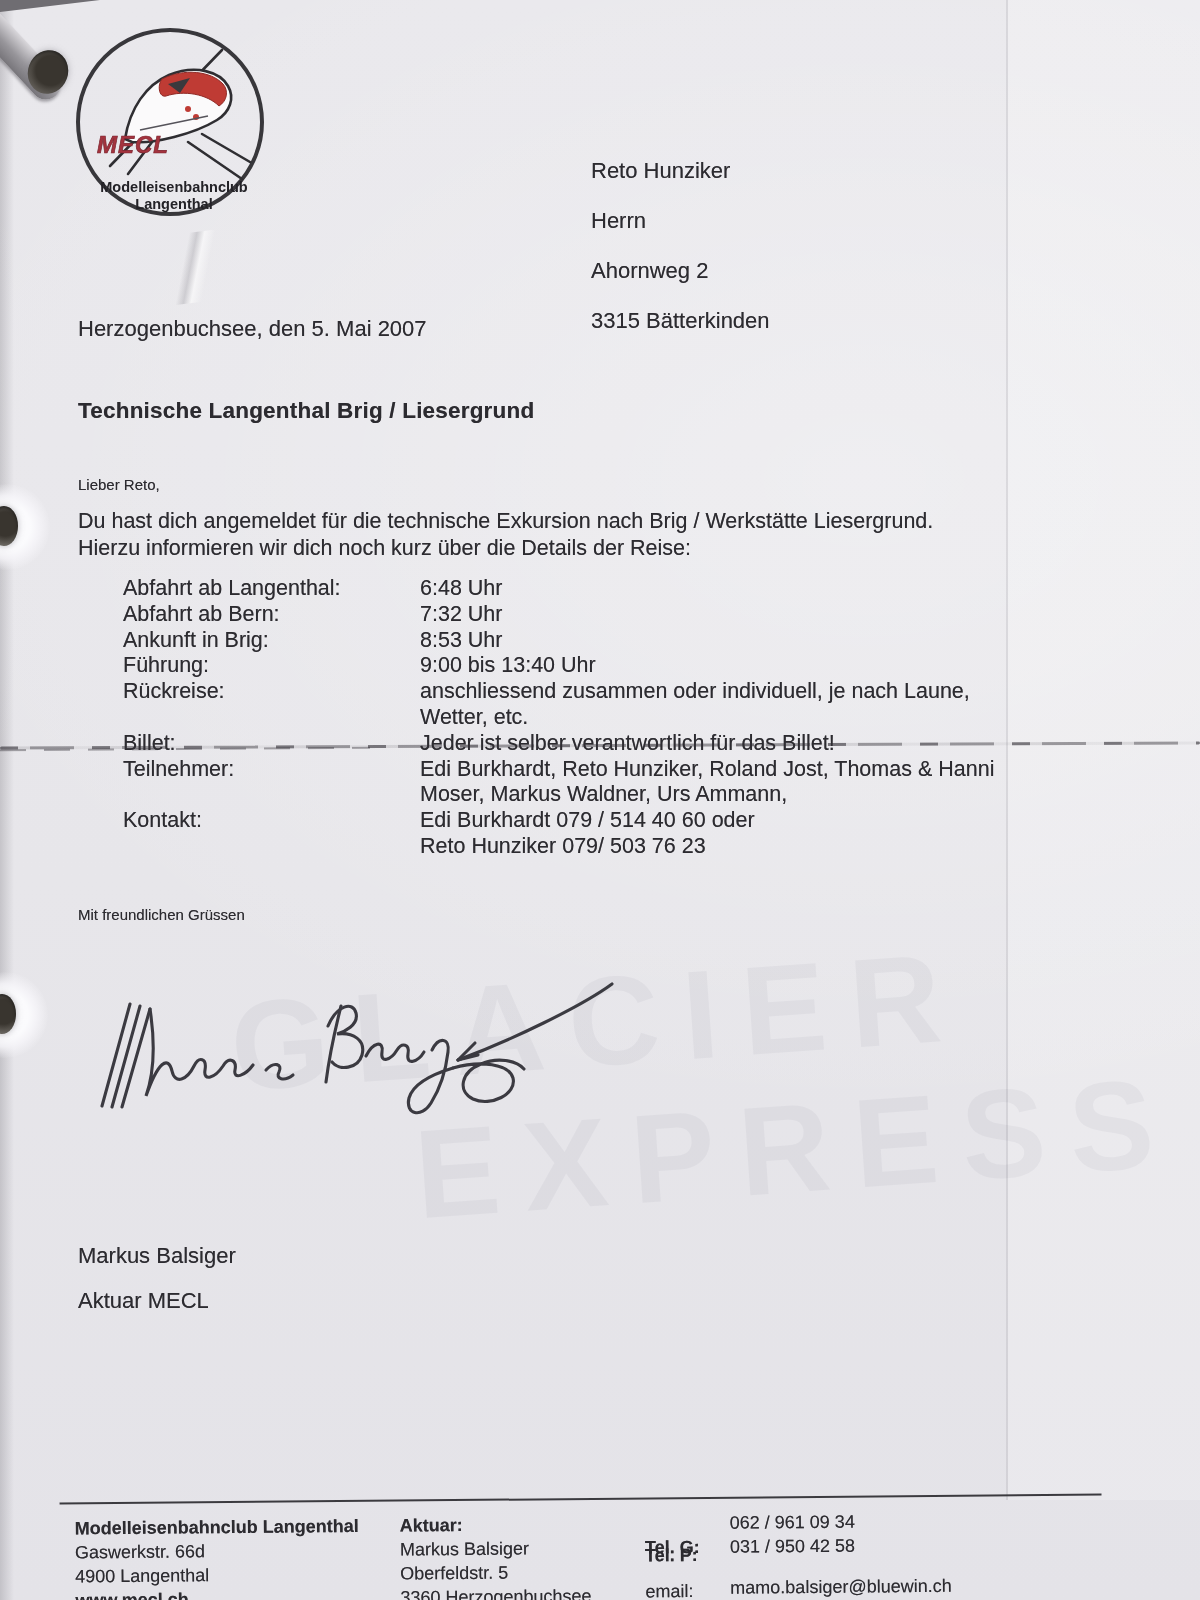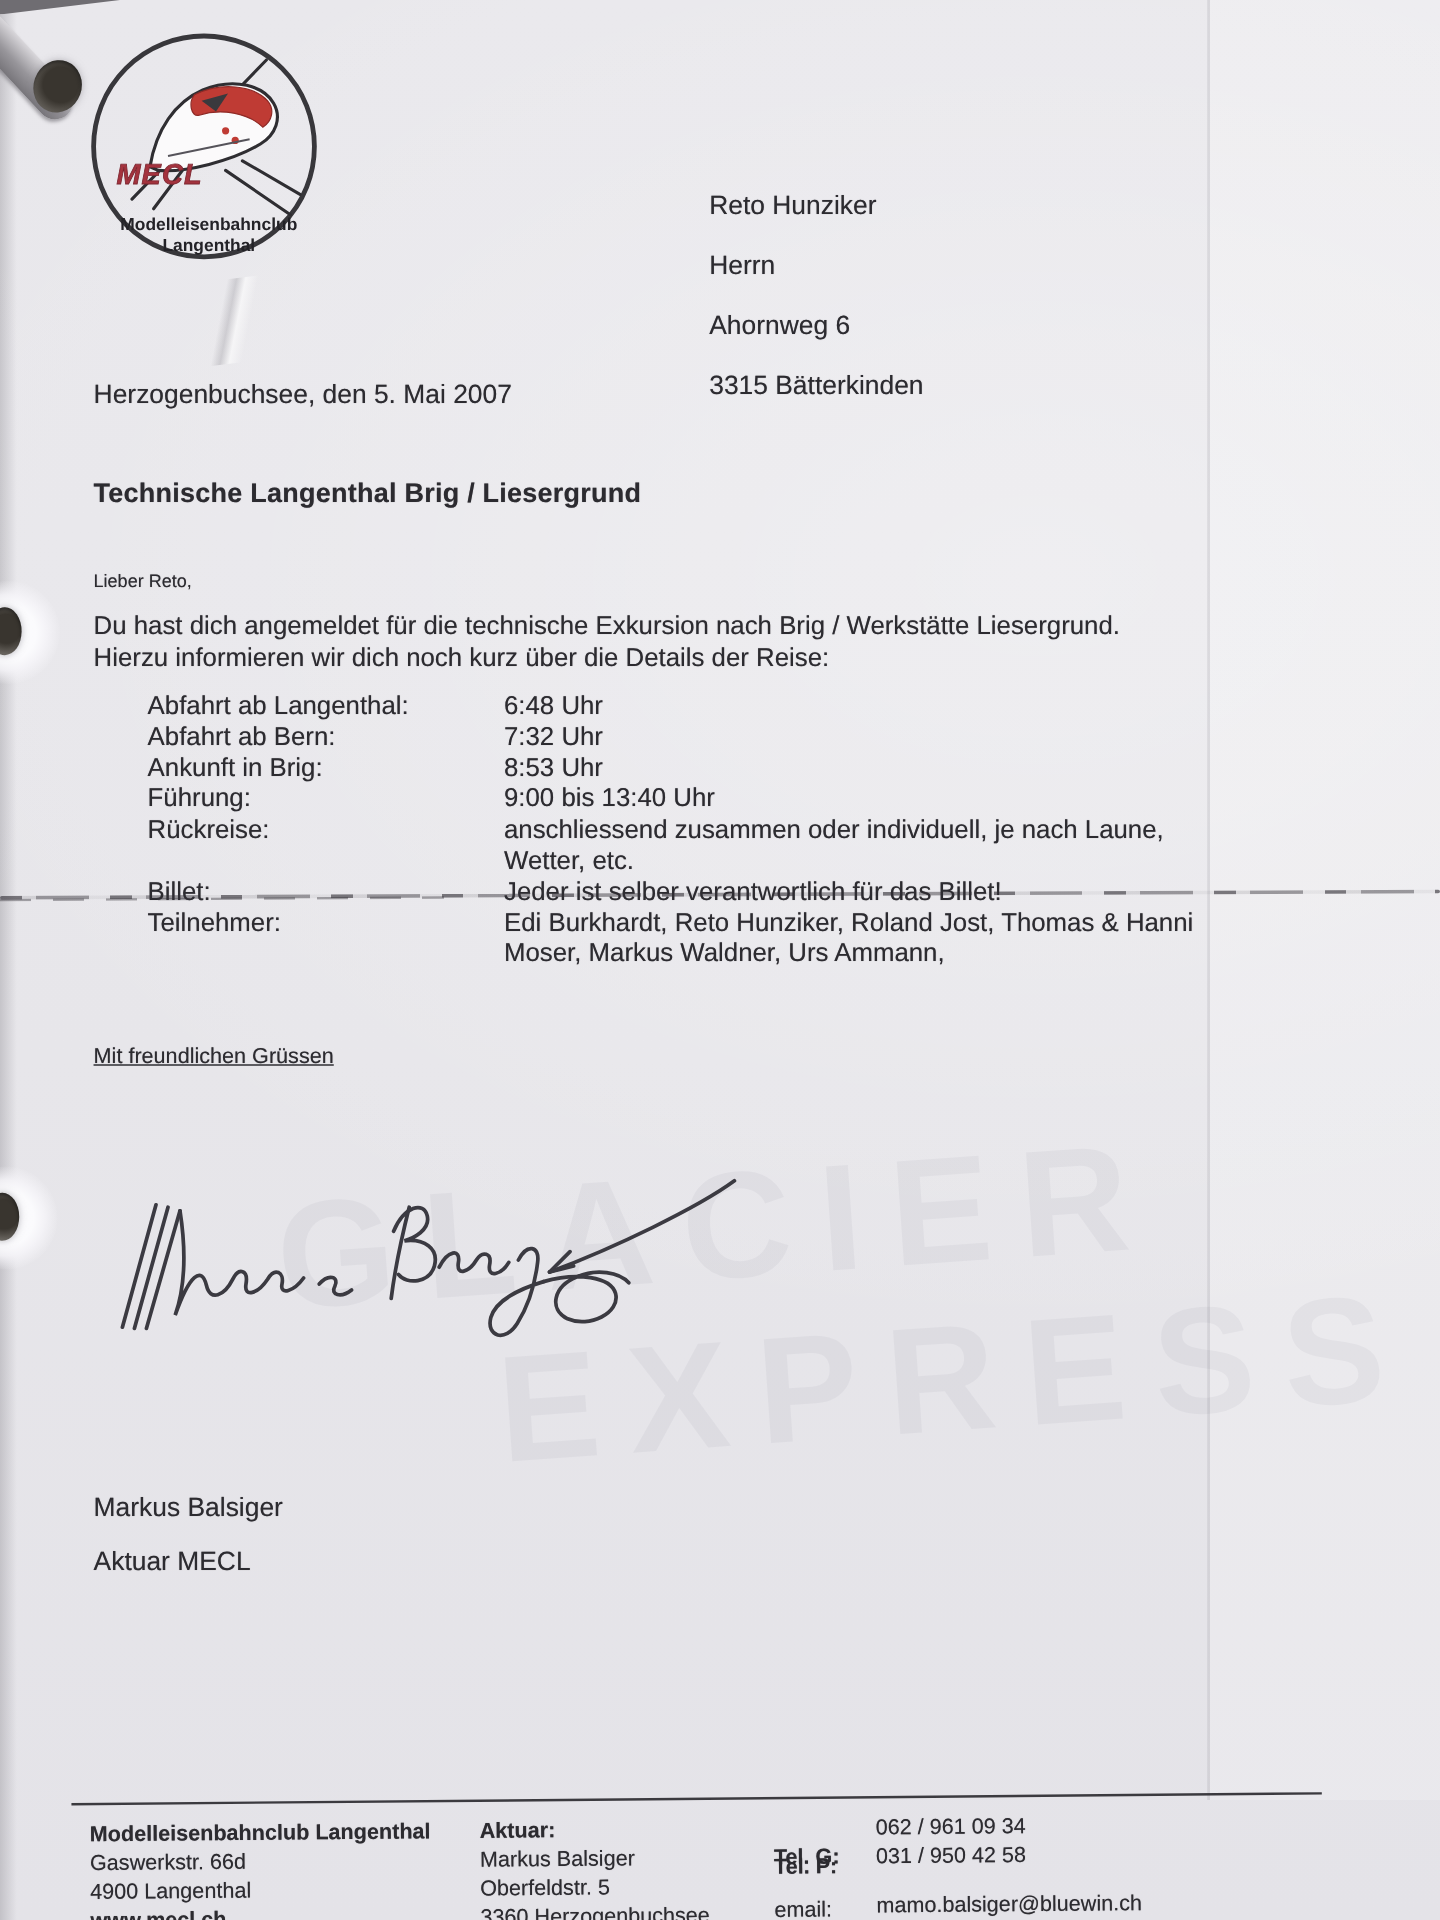--- a/index.html
+++ b/index.html
@@ -52,21 +52,21 @@
   
   .recipient{position:absolute;left:591px;top:146px;font-size:22px;line-height:50px;}
   .dateline{position:absolute;left:78px;top:316px;font-size:22px;}
   .subject{position:absolute;left:78px;top:398px;font-size:22.5px;font-weight:bold;letter-spacing:.2px;}
   .salutation{position:absolute;left:78px;top:476px;font-size:15px;}
   .intro{position:absolute;left:78px;top:508px;width:950px;font-size:21.5px;line-height:27px;white-space:pre-line;}
   .details{position:absolute;left:78px;top:576px;width:1000px;font-size:21.5px;line-height:25.8px;}
   .detail-row{display:flex;}
   .detail-row .lbl{flex:0 0 297px;margin-left:45px;}
   .detail-row .val{flex:1;white-space:pre-line;}
-  .closing{position:absolute;left:78px;top:870px;font-size:18px;text-decoration:underline;}
+  .closing{position:absolute;left:78px;top:906px;font-size:15px;}
   .signature{position:absolute;left:60px;top:956px;width:580px;height:185px;}
   .sig-name{position:absolute;left:78px;top:1243px;font-size:22px;}
   .sig-role{position:absolute;left:78px;top:1288px;font-size:22px;text-align:right;}
   
   .footer{position:absolute;left:60px;top:1498px;width:1042px;height:110px;
     transform:rotate(-.5deg);border-top:2.5px solid #3b3a3f;font-size:18px;}
   .footer .cell{position:absolute;white-space:nowrap;}
   .b{font-weight:bold;}
 </style>
 </head>
@@ -103,21 +103,21 @@
     <circle cx="126" cy="93" r="3" fill="#bf3b34"></circle>
     <path d="M70,106 L138,92" stroke="#55535a" stroke-width="1.6" fill="none"></path>
     <text x="27" y="129" font-size="24" font-style="italic" font-weight="bold" letter-spacing="1" fill="#a4333e" stroke="#7c2630" stroke-width="0.7">MECL</text>
     <text x="104" y="168" text-anchor="middle" font-size="14.5" font-weight="bold" fill="#232227">Modelleisenbahnclub</text>
     <text x="104" y="185" text-anchor="middle" font-size="14.5" font-weight="bold" fill="#232227">Langenthal</text>
   </svg>
 
   <div class="recipient scantext">
     <div>Reto Hunziker</div>
     <div>Herrn</div>
-    <div>Ahornweg 6</div>
+    <div>Ahornweg 2</div>
     <div>3315 Bätterkinden</div>
   </div>
 
   <div class="dateline scantext">Herzogenbuchsee, den 5. Mai 2007</div>
   <div class="subject scantext">Technische Langenthal Brig / Liesergrund</div>
   <div class="salutation scantext">Lieber Reto,</div>
   <div class="intro scantext">Du hast dich angemeldet für die technische Exkursion nach Brig / Werkstätte Liesergrund.
 Hierzu informieren wir dich noch kurz über die Details der Reise:</div>
 
   <div class="details scantext">
@@ -143,20 +143,25 @@
 Wetter, etc.</span>
     </div>
     <div class="detail-row">
       <span class="lbl">Billet:</span>
       <span class="val">Jeder ist selber verantwortlich für das Billet!</span>
     </div>
     <div class="detail-row">
       <span class="lbl">Teilnehmer:</span>
       <span class="val">Edi Burkhardt, Reto Hunziker, Roland Jost, Thomas &amp; Hanni
 Moser, Markus Waldner, Urs Ammann,</span>
+    </div>
+    <div class="detail-row">
+      <span class="lbl">Kontakt:</span>
+      <span class="val">Edi Burkhardt 079 / 514 40 60 oder
+Reto Hunziker 079/ 503 76 23</span>
     </div>
   </div>
 
   <div class="crease"></div>
   <div class="crease2"></div>
 
   <div class="closing scantext">Mit freundlichen Grüssen</div>
 
   <svg class="signature" viewBox="0 0 580 185">
     <g fill="none" stroke="#2d2c33" stroke-width="3.1" stroke-linecap="round" opacity=".92">

